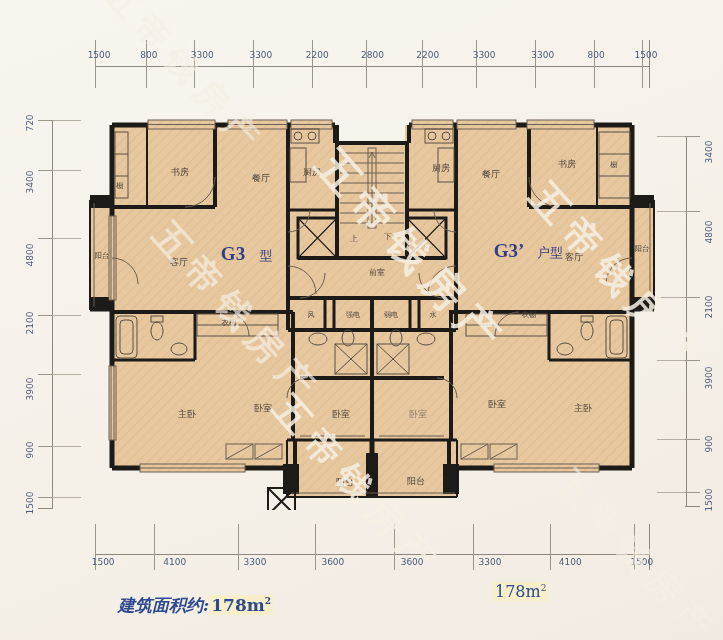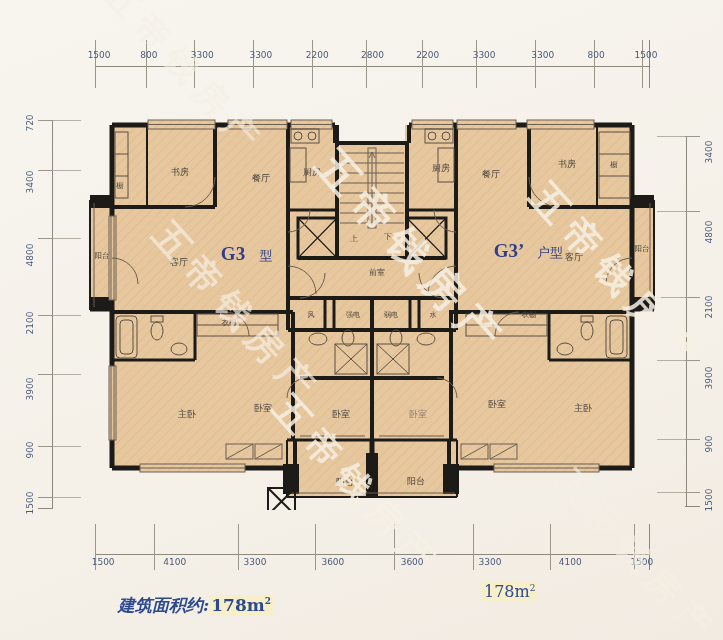--- a/index.html
+++ b/index.html
@@ -36,21 +36,21 @@
   .dim-right .lbl{top:50%;left:24px;transform:translate(-50%,-50%) rotate(-90deg);}
   
   .plan{position:absolute;left:85px;top:108px;width:574px;height:402px;}
   
   .wm{position:absolute;font-size:42px;font-weight:bold;letter-spacing:10px;
       color:rgba(246,240,228,0.85);transform-origin:left top;transform:rotate(48deg);
       white-space:nowrap;pointer-events:none;z-index:5;}
   
   .footer-left{position:absolute;left:118px;top:594px;font-family:"DejaVu Serif",serif;
       font-weight:bold;font-style:italic;font-size:17px;color:#2e4a8e;}
-  .footer-right{position:absolute;left:482px;top:582px;font-family:"DejaVu Serif",serif;
+  .footer-right{position:absolute;left:493px;top:582px;font-family:"DejaVu Serif",serif;
       font-size:16px;color:#2e4a8e;}
   .hl{background:#f7efc9;padding:0 2px;font-style:normal;}
   sup{font-size:9px;}
 </style>
 </head>
 <body>
 
 <div class="dim dim-top">
 
 <div class="seg" style="flex-grow: 1500;">

